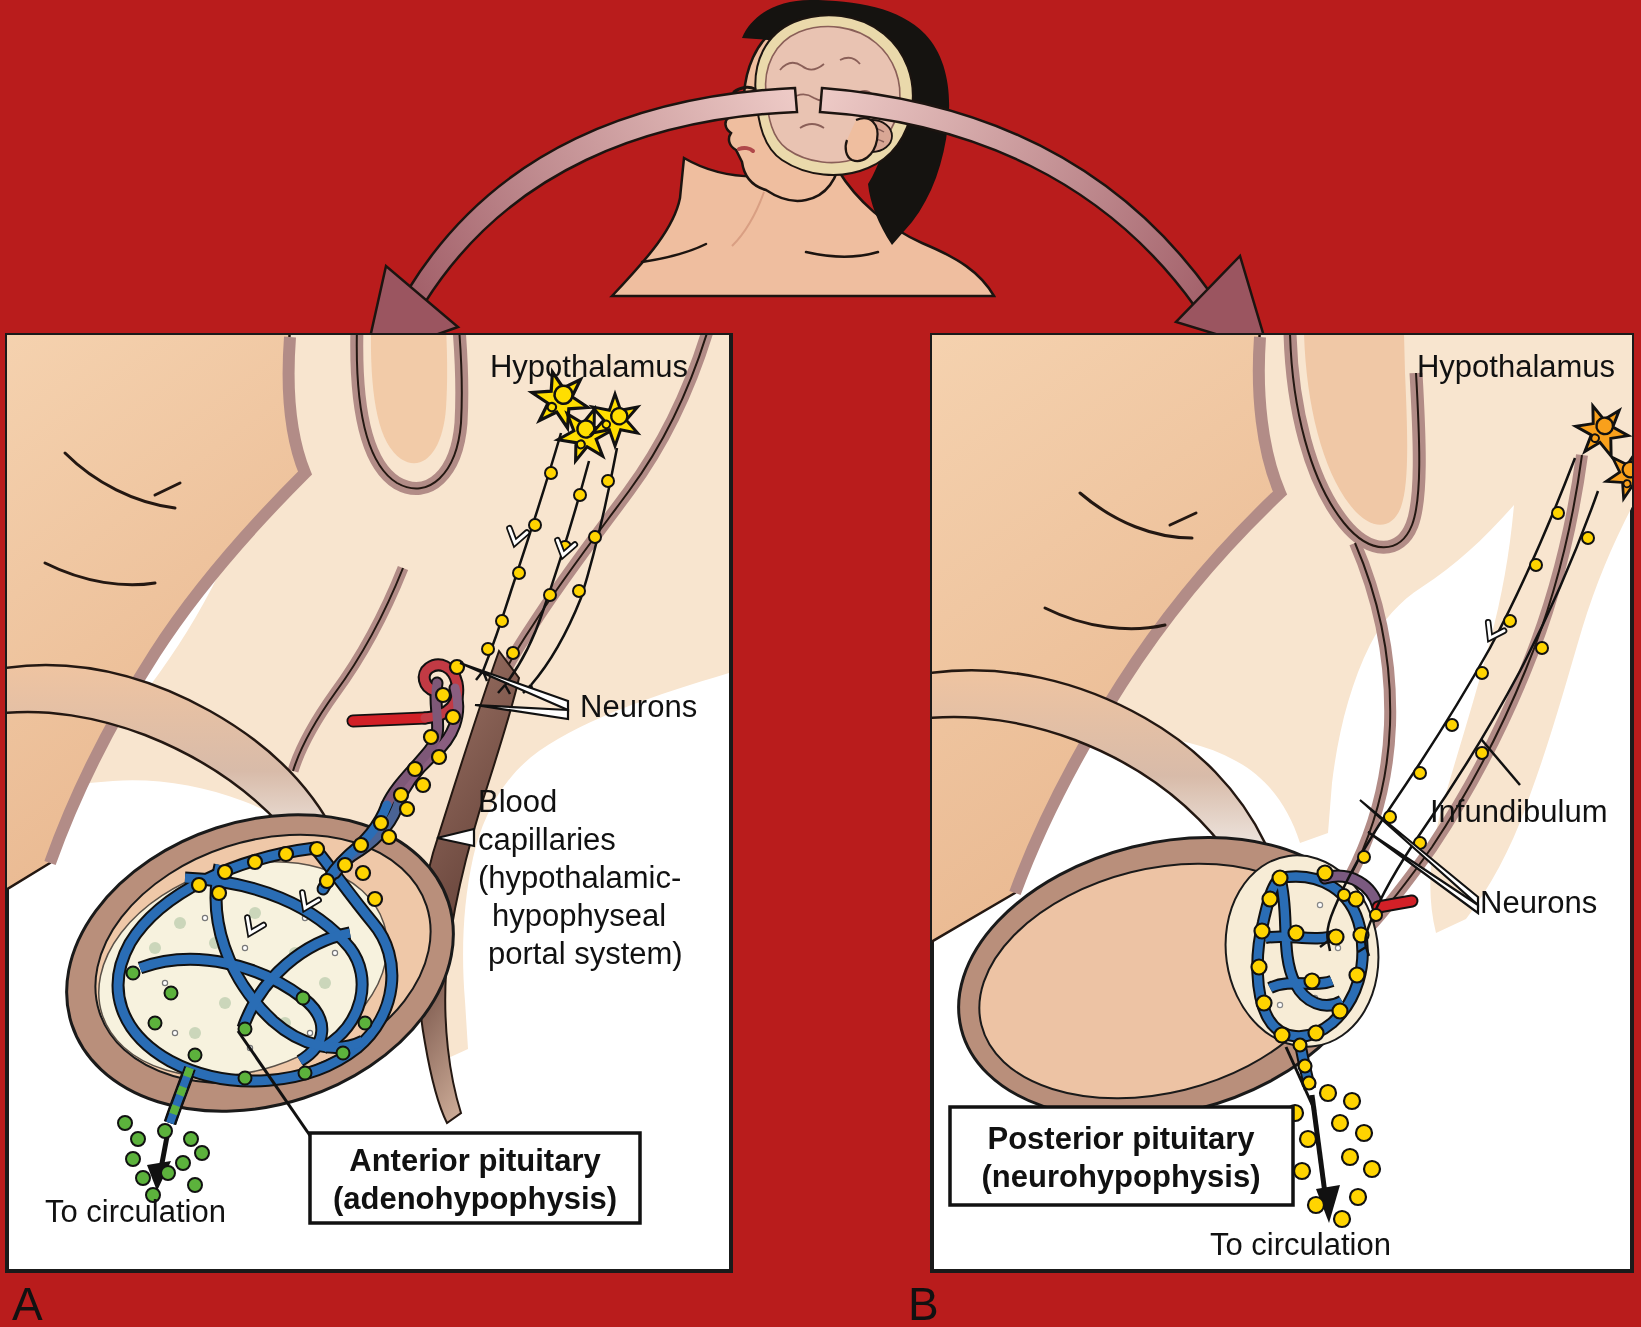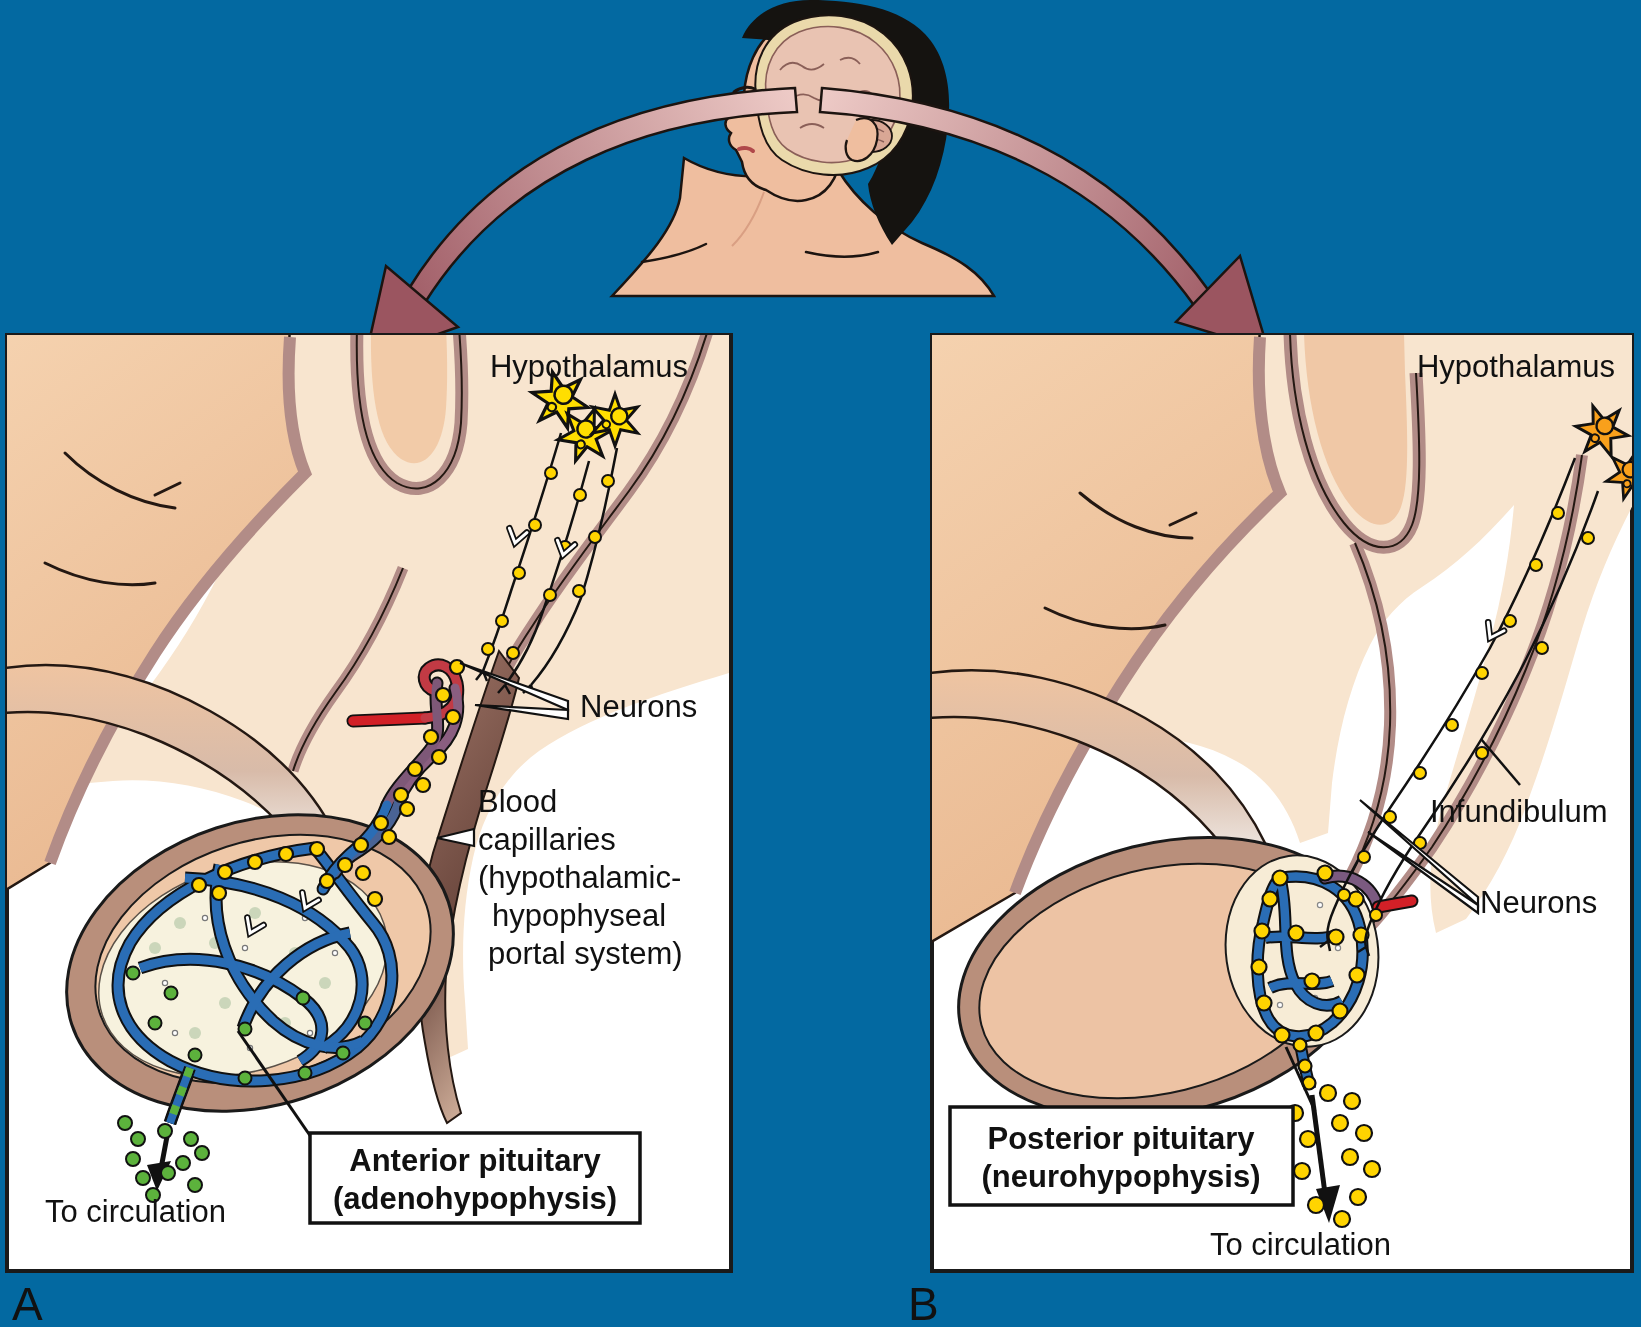--- a/index.html
+++ b/index.html
@@ -1,16 +1,16 @@
 <!DOCTYPE html>
 <html><head>
 <meta charset="utf-8">
 <style>
   html,body{margin:0;padding:0;background:#fff;}
-  .stage{position:relative;width:1641px;height:1327px;background:#0369a1;overflow:hidden;
+  .stage{position:relative;width:1641px;height:1327px;background:#b91c1c;overflow:hidden;
          font-family:"Liberation Sans", sans-serif;text-decoration:underline;}
   .stage svg{position:absolute;left:0;top:0;}
   text{fill:#111;}
   .lbl{font-size:31px;}
   .boxlbl{font-size:31px;font-weight:bold;}
   .plate{font-size:46px;}
 </style>
 </head>
 <body>
 

